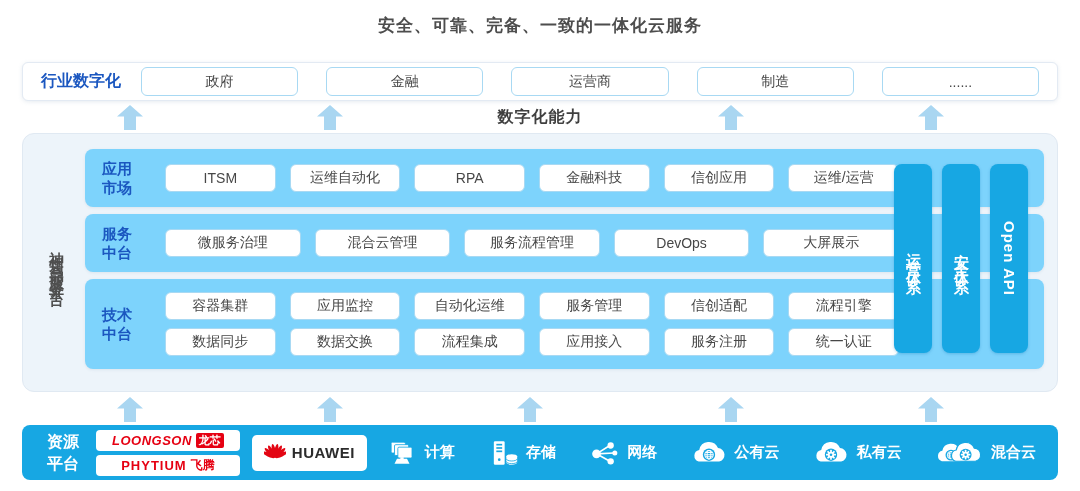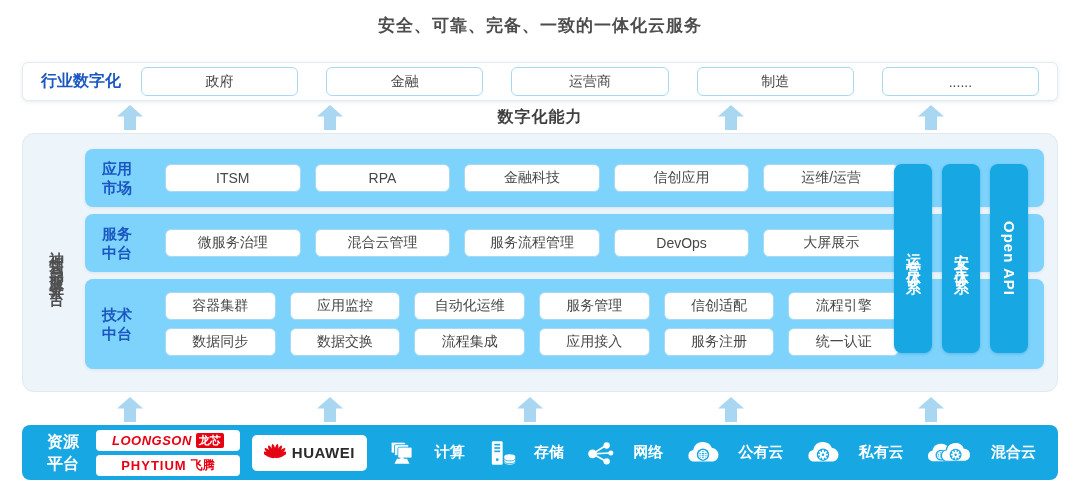--- a/index.html
+++ b/index.html
@@ -76,21 +76,21 @@
     justify-content:center;padding:0 16px;gap:4px;white-space:nowrap;}
   .loongson-text{color:var(--vendor-red);font-weight:bold;font-style:italic;font-size:13px;letter-spacing:.5px;}
   .loongson-badge{background:var(--vendor-red);color:#fff;font-size:11px;font-weight:bold;
     padding:0 3px;border-radius:2px;line-height:15px;}
   .phytium-text{color:var(--vendor-red);font-weight:bold;font-size:13px;letter-spacing:1px;}
   .phytium-suffix{color:var(--vendor-red);font-size:12px;font-weight:bold;}
   .huawei-box{height:36px;background:#fff;border-radius:5px;display:flex;align-items:center;
     justify-content:flex-start;padding:0 12px;gap:6px;margin-right:6px;}
   .huawei-text{color:#2b2b2b;font-weight:bold;font-size:15px;letter-spacing:.5px;}
   .resources{flex:1;display:flex;justify-content:space-between;align-items:center;padding:0 6px 0 14px;}
-  .res-item{display:flex;align-items:center;gap:18px;}
+  .res-item{display:flex;align-items:center;gap:8px;}
   .res-icon{display:flex;align-items:center;}
   .res-label{color:#fff;font-size:15px;font-weight:600;white-space:nowrap;}
 </style>
 </head>
 <body>
 
 <div class="page">
 
   <div class="title">安全、可靠、完备、一致的一体化云服务</div>
 
@@ -113,20 +113,21 @@
     <div class="up-arrow" style="left:931px;"></div>
   </div>
 
   <div class="platform">
     <div class="side-label">神州云鼎云服务平台</div>
 
     <div class="prow r1">
       <div class="prow-label">应用市场</div>
       <div class="boxes">
           <div class="pill latin">ITSM</div>
+          <div class="pill">运维自动化</div>
           <div class="pill latin">RPA</div>
           <div class="pill">金融科技</div>
           <div class="pill">信创应用</div>
           <div class="pill">运维/运营</div>
         </div>
     </div>
 
     <div class="prow r2">
       <div class="prow-label">服务中台</div>
       <div class="boxes">

